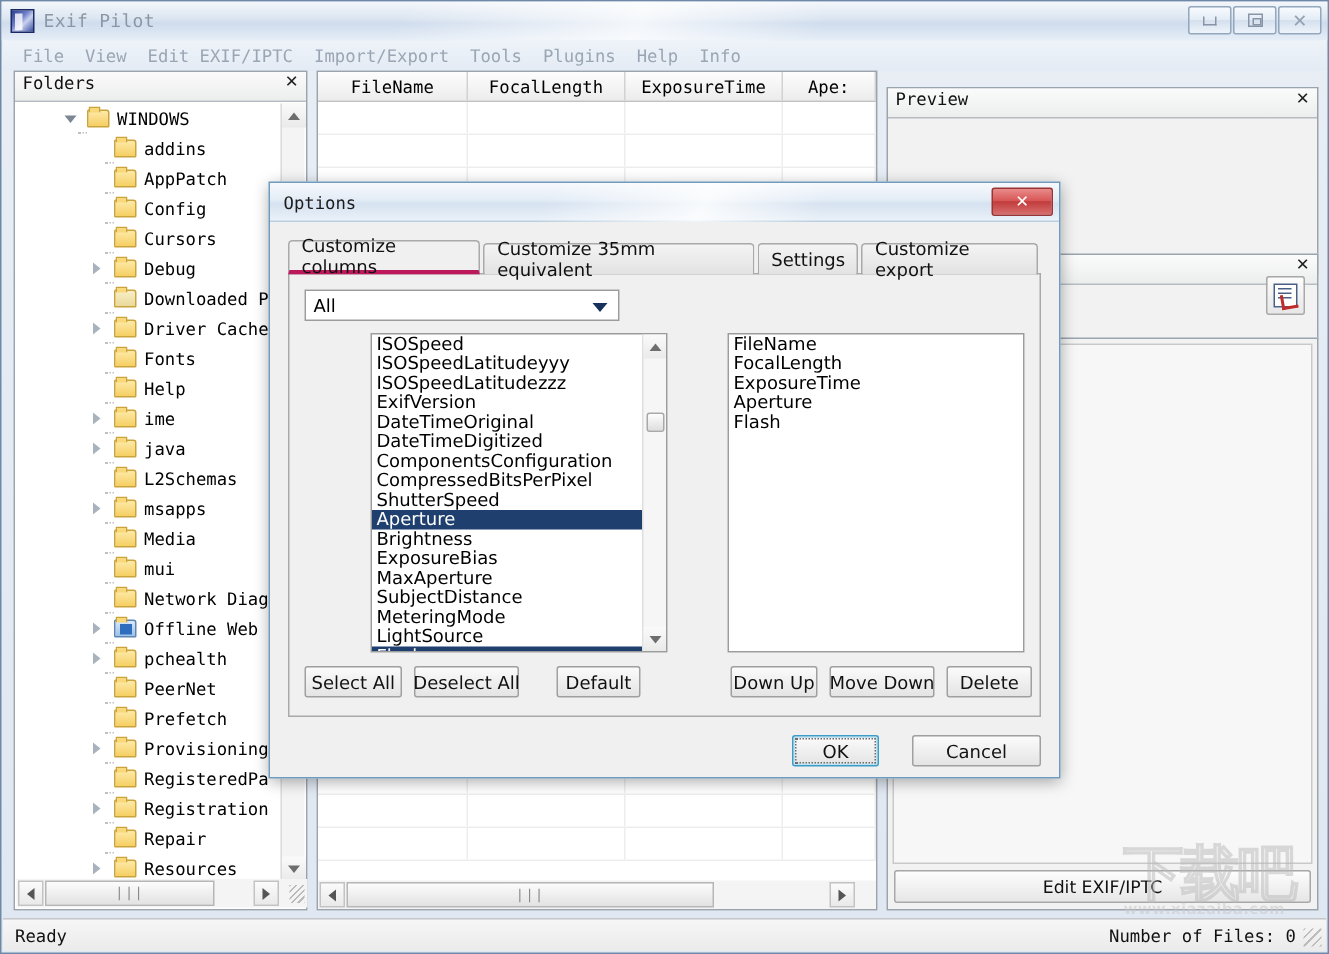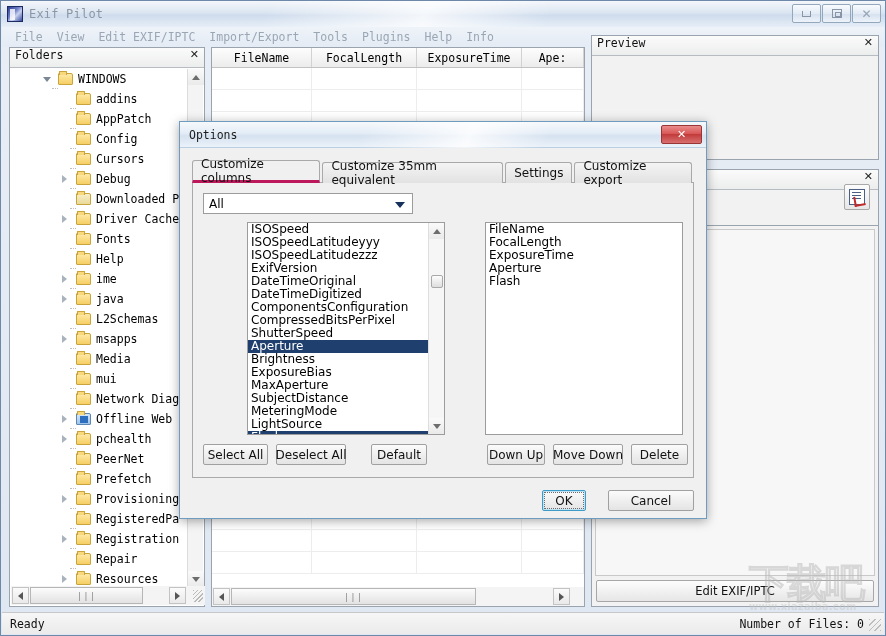--- a/index.html
+++ b/index.html
@@ -162,21 +162,21 @@
     border-right:1px solid #d2d2d2; display:flex; align-items:center;
     justify-content:center; font-size:11.5px; color:#000; overflow:hidden; white-space:nowrap;
     font-family:"DejaVu Sans Mono", monospace;
   }
   .lv-body{position:absolute;left:0;top:20px;width:100%;bottom:20px;background:#fff;}
   .lv-row{height:22px;border-bottom:1px solid #ededed;display:flex;}
   .lv-cell{border-right:1px solid #ededed;}
   .lv-hs{position:absolute;left:0;bottom:0;width:100%;height:19px;background:#f4f4f4;display:flex;align-items:center;}
 
   
-  #preview { left:590px; top:34px; width:288px; height:125px; }
+  #preview { left:590px; top:57px; width:288px; height:125px; }
   
   #tools { left:590px; top:168px; width:288px; height:58px; }
   
   #editpane { left:590px; top:224px; width:288px; height:382px; background:#f2f2f2;}
   .edit-area{position:absolute;left:3px;top:3px;right:3px;bottom:30px;background:#f7f7f7;border:1px solid #c9c9c9;}
   .edit-btn{
     position:absolute;left:4px;right:4px;bottom:4px;height:22px;
     background:linear-gradient(to bottom,#fdfdfd,#e6e6e6);
     border:1px solid #a7a7a7; border-radius:2px;
     display:flex;align-items:center;justify-content:center;
@@ -308,21 +308,21 @@
   .btn{
     height:21px; background:linear-gradient(to bottom,#fbfbfb,#e4e4e4);
     border:1px solid #a0a0a0; border-radius:2px;
     display:flex;align-items:center;justify-content:center;
     font-size:12px; color:#111; font-family:"DejaVu Sans", sans-serif;
     padding:0 9px; white-space:nowrap;
   }
   .dlg-foot{ display:flex; justify-content:flex-end; margin-top:12px; }
   .btn.wide{ width:86px; padding:0; }
   .btn.ok{
-    width:44px; padding:0; margin-right:22px;
+    width:58px; padding:0; margin-right:22px;
     border:1px solid #3c9bc7; outline:1px dotted #6d6d6d; outline-offset:-3px;
     box-shadow: 0 0 0 1px #bfe3f3 inset;
   }
 </style>
 </head>
 <body>
 
 <div id="app">
 
   <div class="titlebar">

